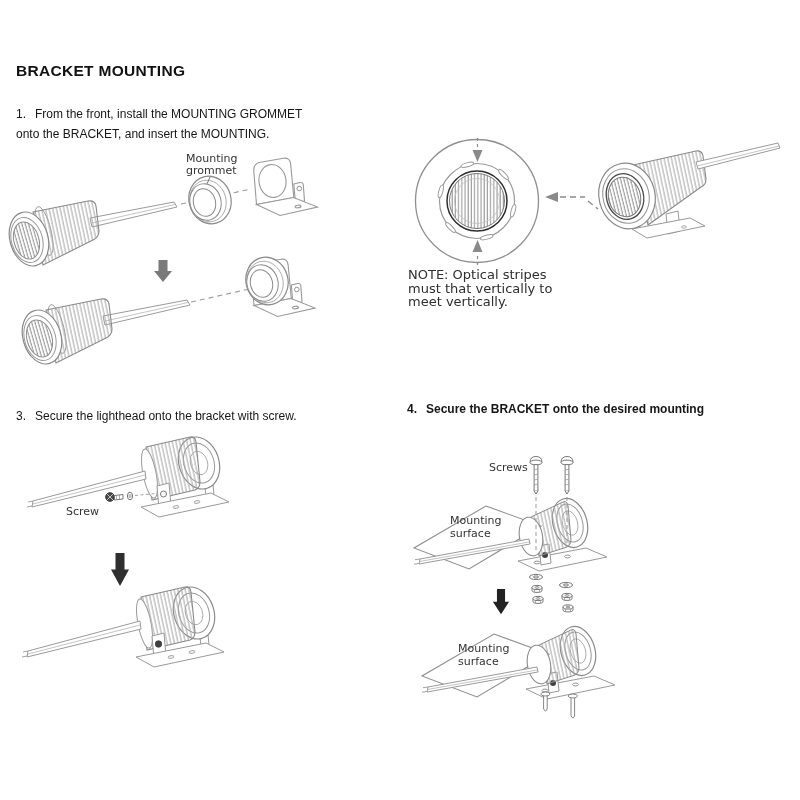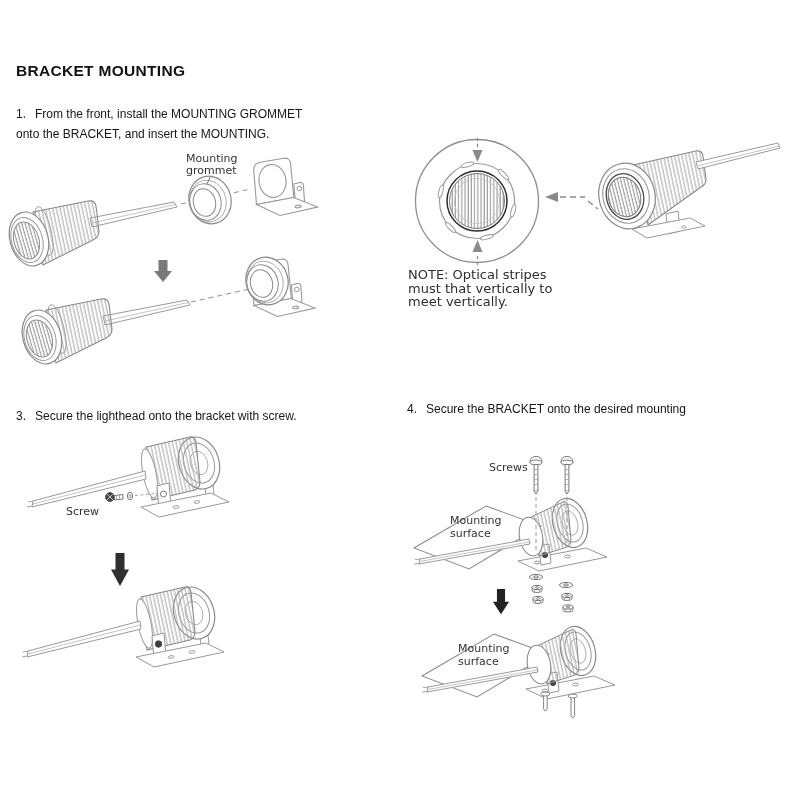--- a/index.html
+++ b/index.html
@@ -24,21 +24,21 @@
 
   <div class="step" style="left:16px;top:104px;width:382px;">
     <span class="num">1.</span><span>From the front, install the MOUNTING GROMMET</span><span class="l2">onto the BRACKET, and insert the MOUNTING.</span>
   </div>
 
 
   <div class="step" style="left:16px;top:399px;width:390px;margin-top:7px;">
     <span class="num">3.</span><span>Secure the lighthead onto the bracket with screw.</span>
   </div>
 
-  <div class="step" style="left:407px;top:399px;width:380px;">
+  <div class="step" style="left:407px;top:399px;width:380px;font-weight:bold;">
     <span class="num">4.</span><span>Secure the BRACKET onto the desired mounting</span>
   </div>
 
   <div class="note">
     <div>NOTE: Optical stripes</div>
     <div>must that vertically to</div>
     <div>meet vertically.</div>
   </div>
 
   <svg width="800" height="800" viewBox="0 0 800 800">

